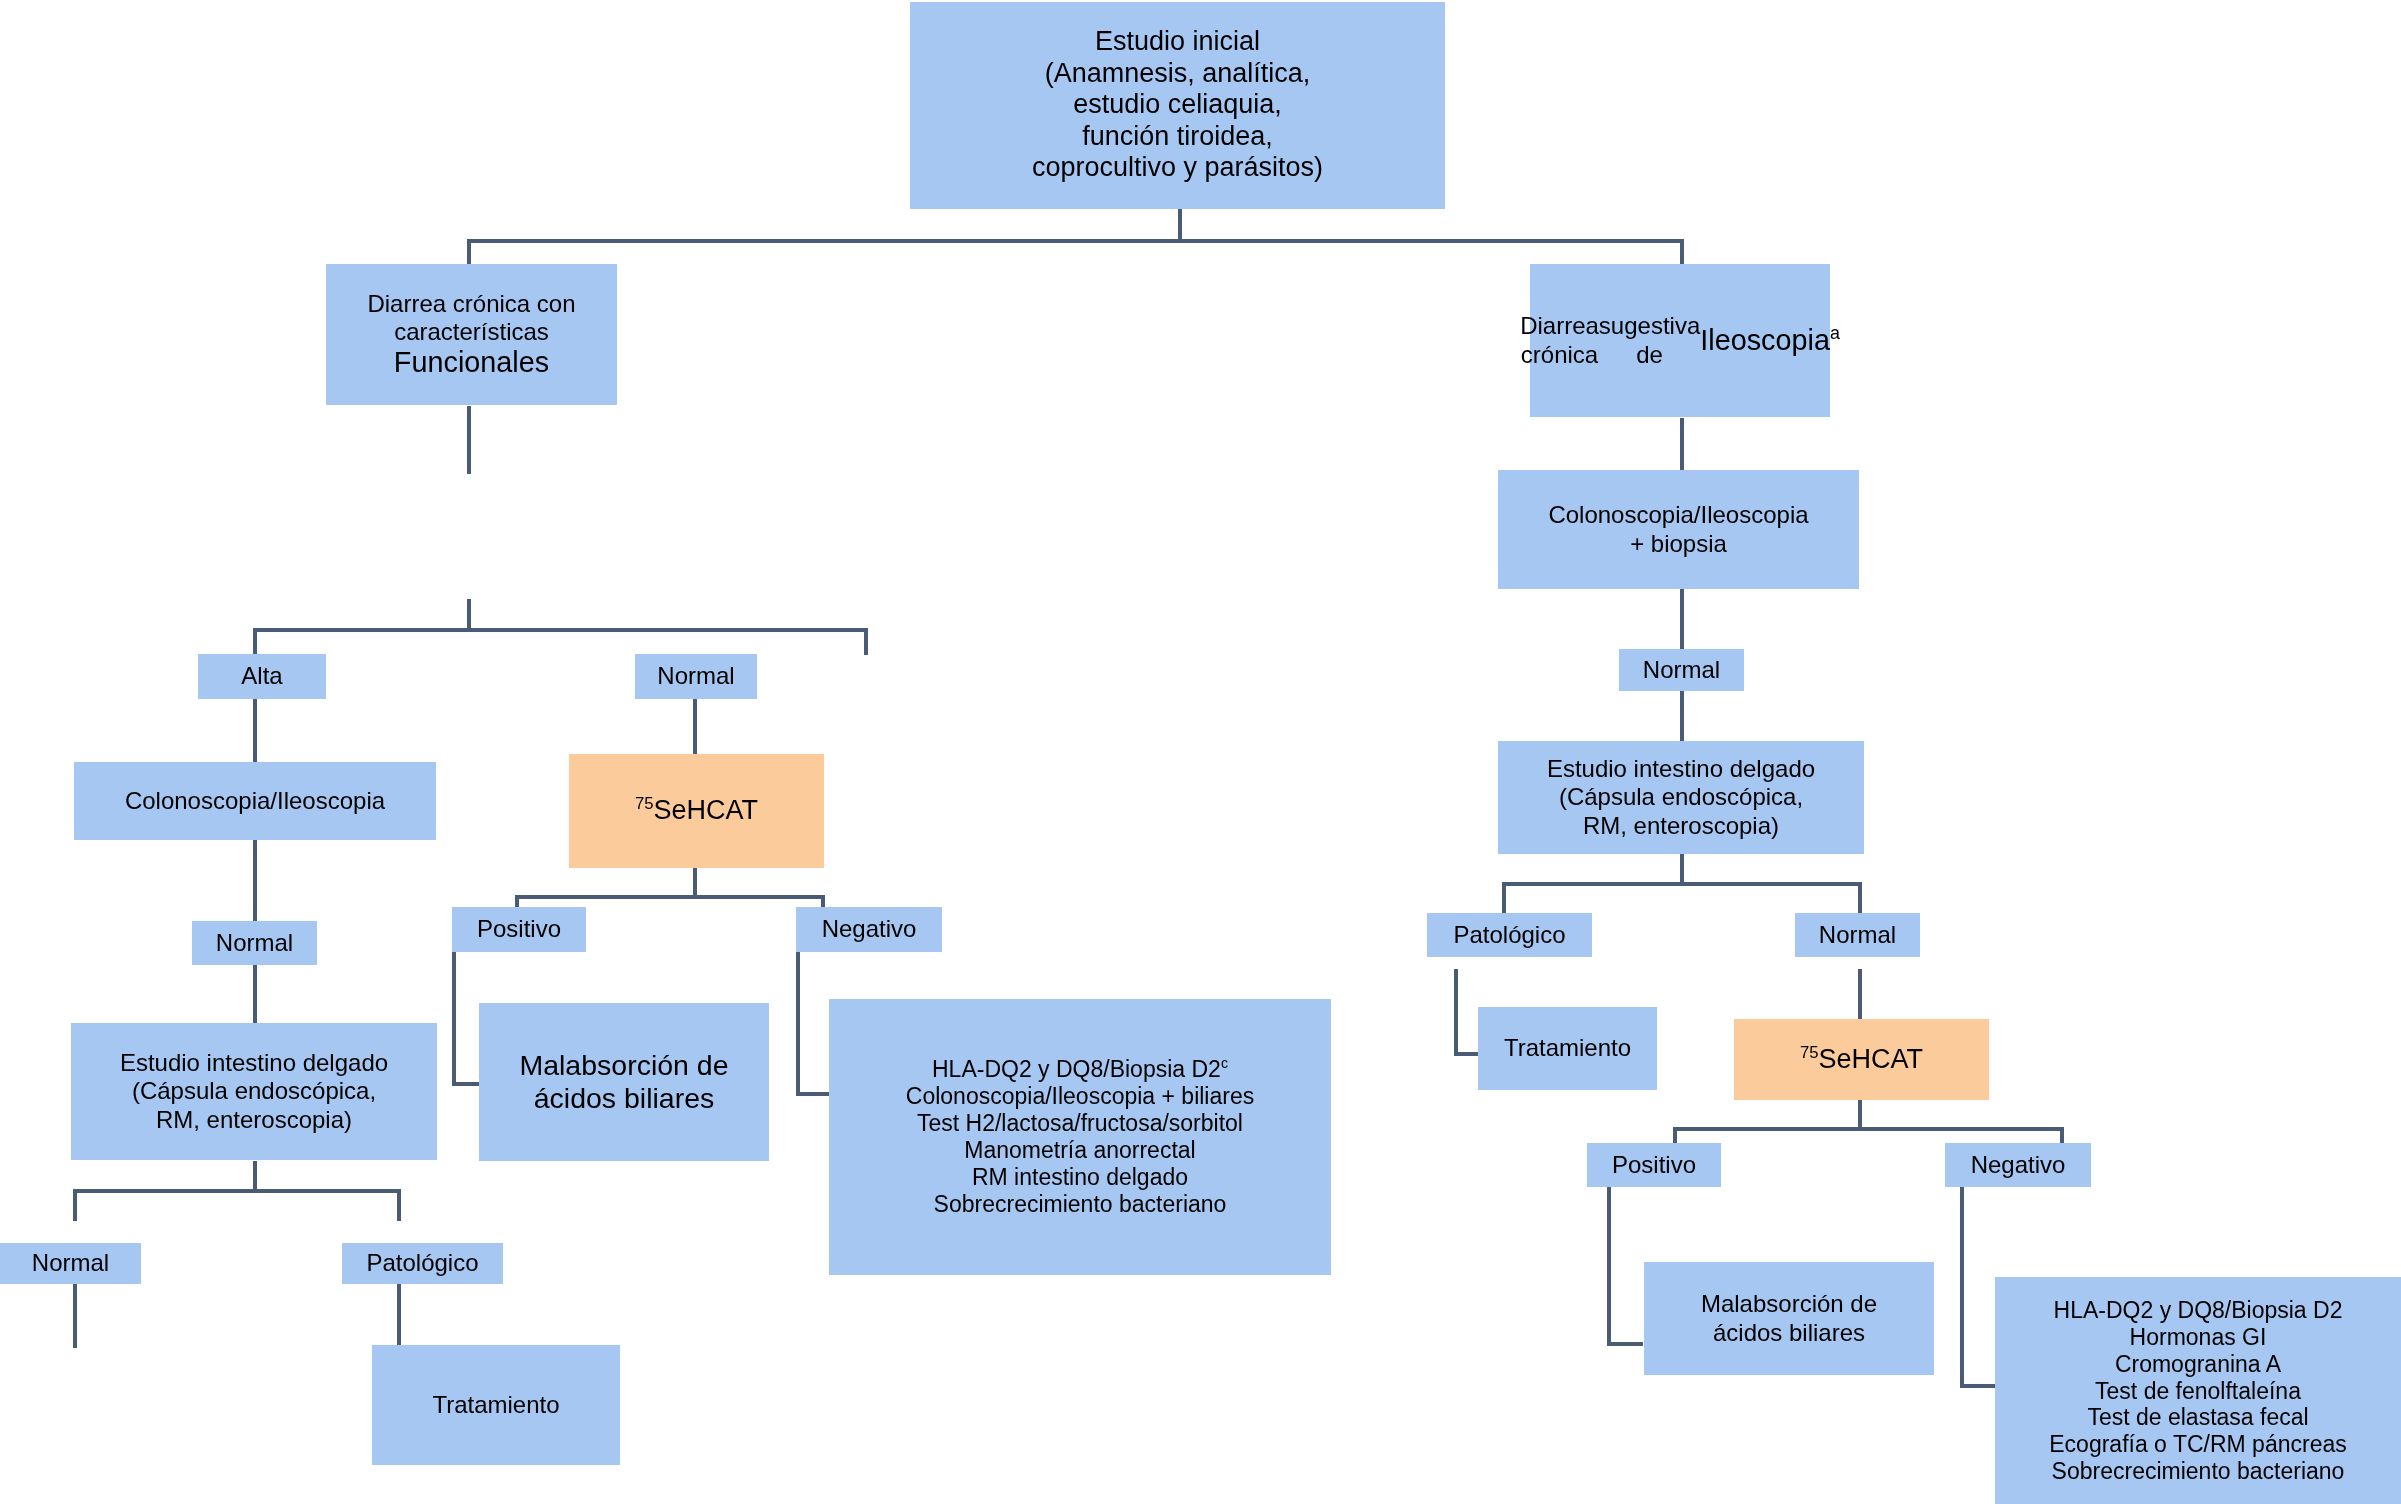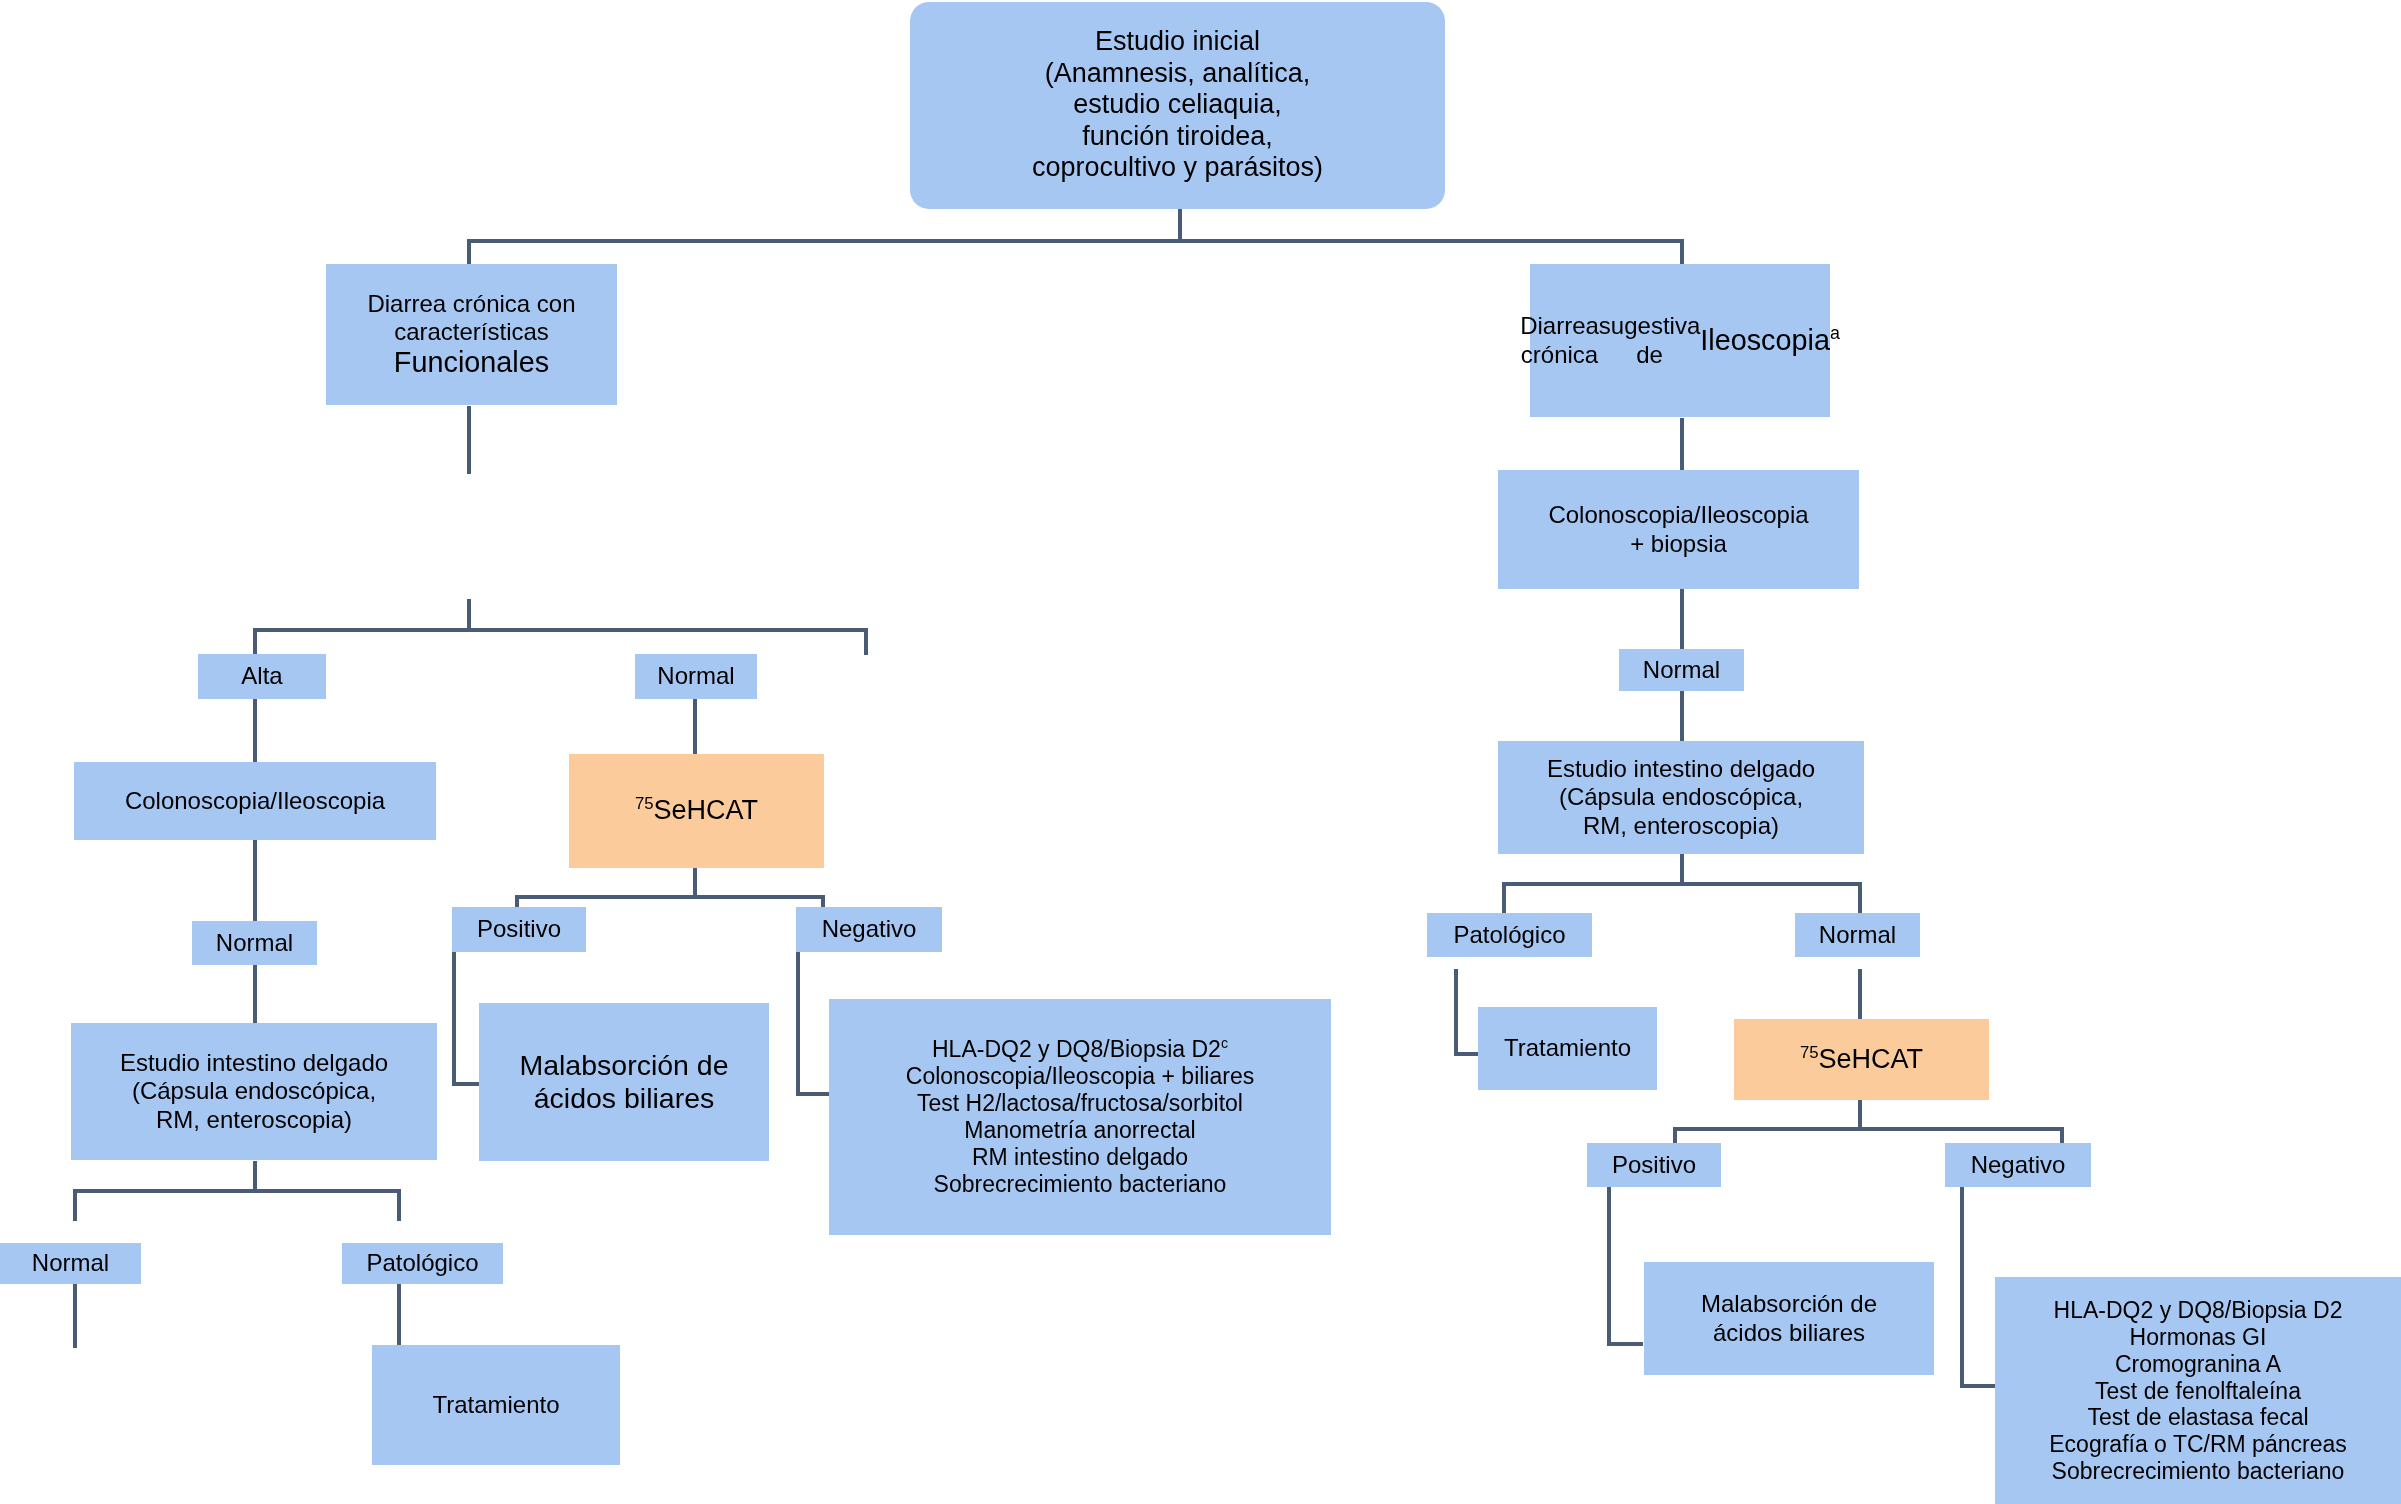--- a/index.html
+++ b/index.html
@@ -84,21 +84,21 @@
   <div class="ln h" style="left:1673px;top:1127px;width:391px;"></div>
   <div class="ln v" style="left:1673px;top:1127px;height:30px;"></div>
   <div class="ln v" style="left:2060px;top:1127px;height:30px;"></div>
 
   <div class="ln v" style="left:1607px;top:1185px;height:159px;"></div>
   <div class="ln h" style="left:1607px;top:1342px;width:36px;"></div>
 
   <div class="ln v" style="left:1960px;top:1185px;height:203px;"></div>
   <div class="ln h" style="left:1960px;top:1384px;width:38px;"></div>
 
-  <div class="node blue" style="left:910px;top:1.5px;width:535px;height:207px;font-size:27px;flex-direction:column;border-radius:19px;">
+  <div class="node blue" style="left:910px;top:1.5px;width:535px;height:207px;font-size:27px;flex-direction:column;">
     <div>Estudio inicial</div>
     <div>(Anamnesis, analítica,</div>
     <div>estudio celiaquia,</div>
     <div>función tiroidea,</div>
     <div>coprocultivo y parásitos)</div>
   </div>
 
   <div class="node blue" style="left:326px;top:264px;width:291px;height:141px;font-size:24px;flex-direction:column;">
     <div>Diarrea crónica con</div>
     <div>características</div>
@@ -144,21 +144,21 @@
     <div>Estudio intestino delgado</div>
     <div>(Cápsula endoscópica,</div>
     <div>RM, enteroscopia)</div>
   </div>
 
   <div class="node blue" style="left:479px;top:1003px;width:290px;height:158px;font-size:28.5px;flex-direction:column;">
     <div>Malabsorción de</div>
     <div>ácidos biliares</div>
   </div>
 
-  <div class="node blue" style="left:829px;top:999px;width:502px;height:236px;font-size:23px;flex-direction:column;">
+  <div class="node blue" style="left:829px;top:999px;width:502px;height:276px;font-size:23px;flex-direction:column;">
     <div class="nw"><span>HLA-DQ2 y DQ8/Biopsia D2</span><sup>c</sup></div>
     <div>Colonoscopia/Ileoscopia + biliares</div>
     <div>Test H2/lactosa/fructosa/sorbitol</div>
     <div>Manometría anorrectal</div>
     <div>RM intestino delgado</div>
     <div>Sobrecrecimiento bacteriano</div>
   </div>
 
   <div class="node blue" style="left:0px;top:1243px;width:141px;height:41px;font-size:24px;">
     <span>Normal</span>

